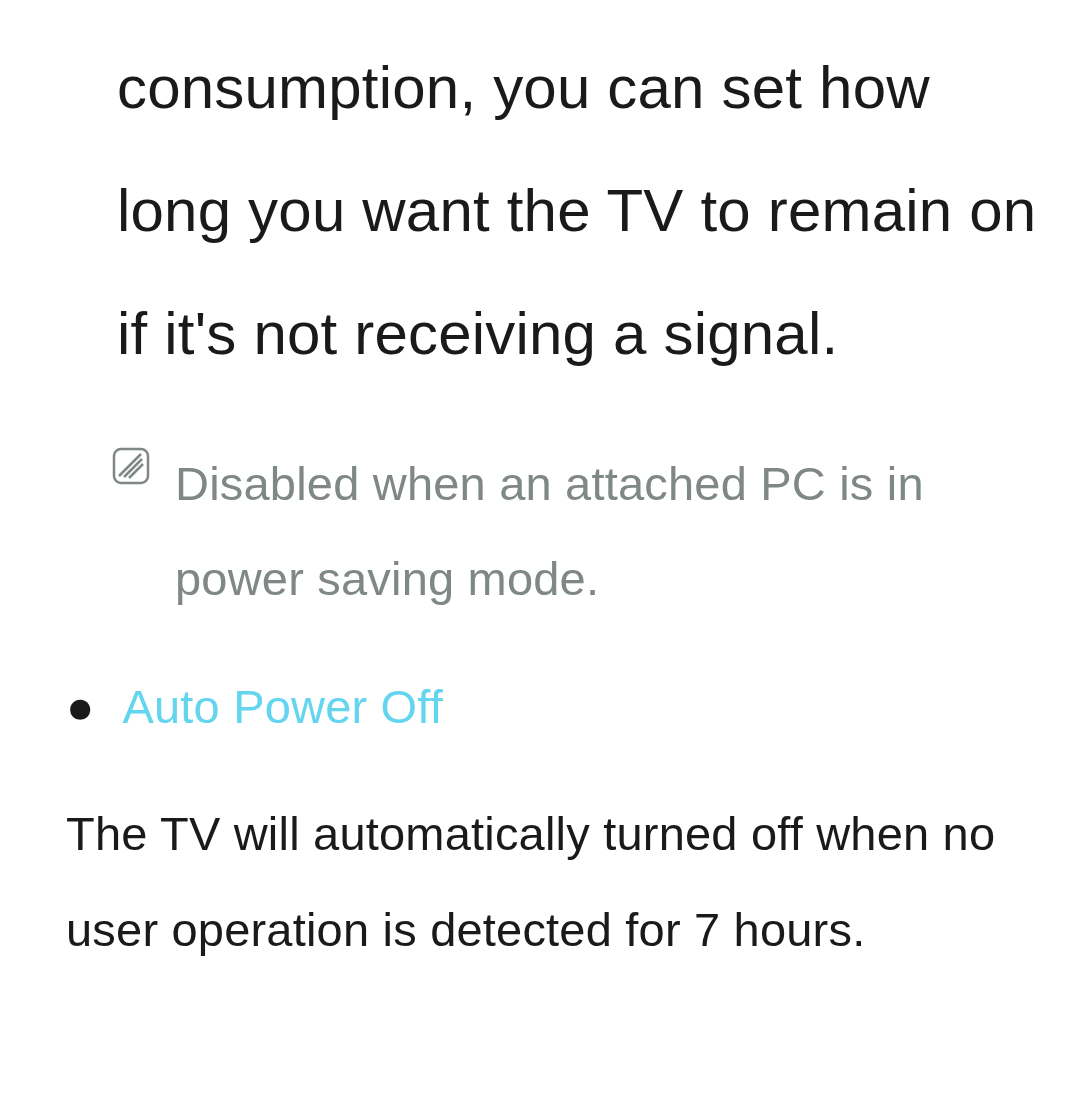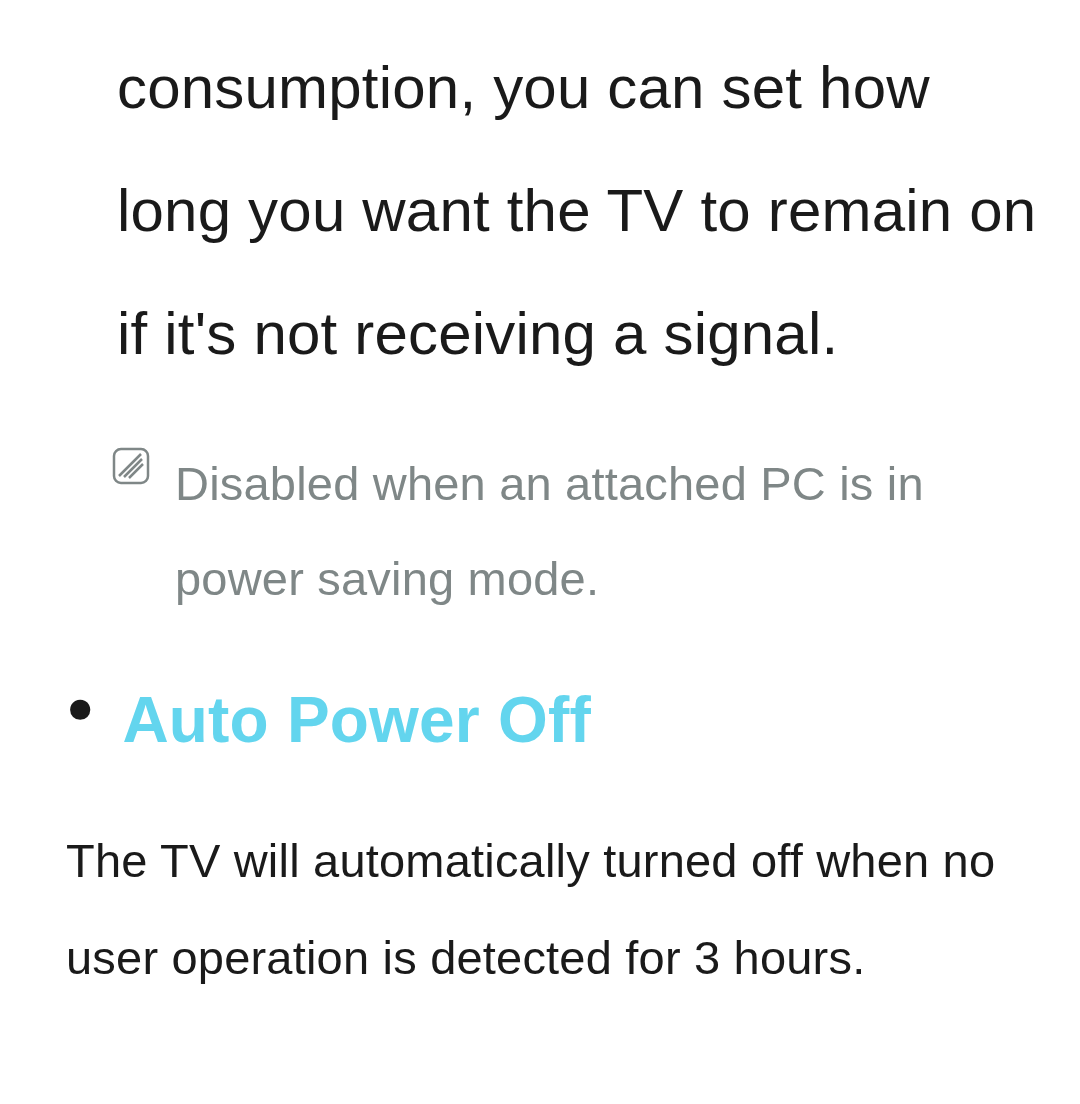--- a/index.html
+++ b/index.html
@@ -57,23 +57,23 @@
       display: flex;
       align-items: flex-start;
     }
     .bullet-dot {
       font-size: 47px;
       color: #1a1a1a;
       margin-right: 28px;
       line-height: 1.6;
     }
     .bullet-heading {
-      font-size: 64px;
+      font-size: 47px;
       color: #63d5ee;
-      font-weight: 700;
+      font-weight: 400;
       line-height: 1.6;
       letter-spacing: 0.2px;
       text-align: right;
     }
     .bullet-body {
       font-size: 47px;
       color: #1a1a1a;
       line-height: 2.05;
       font-weight: 400;
       margin-top: 42px;
@@ -96,15 +96,15 @@
       </svg>
     </div>
     <div class="note-text">Disabled when an attached PC is in power saving mode.</div>
   </div>
 
   <div class="bullet-section">
     <div class="bullet-row">
       <div class="bullet-dot">●</div>
       <div class="bullet-heading">Auto Power Off</div>
     </div>
-    <div class="bullet-body">The TV will automatically turned off when no user operation is detected for 3 hours.</div>
+    <div class="bullet-body">The TV will automatically turned off when no user operation is detected for 7 hours.</div>
   </div>
 </div>
 
 </body></html>

